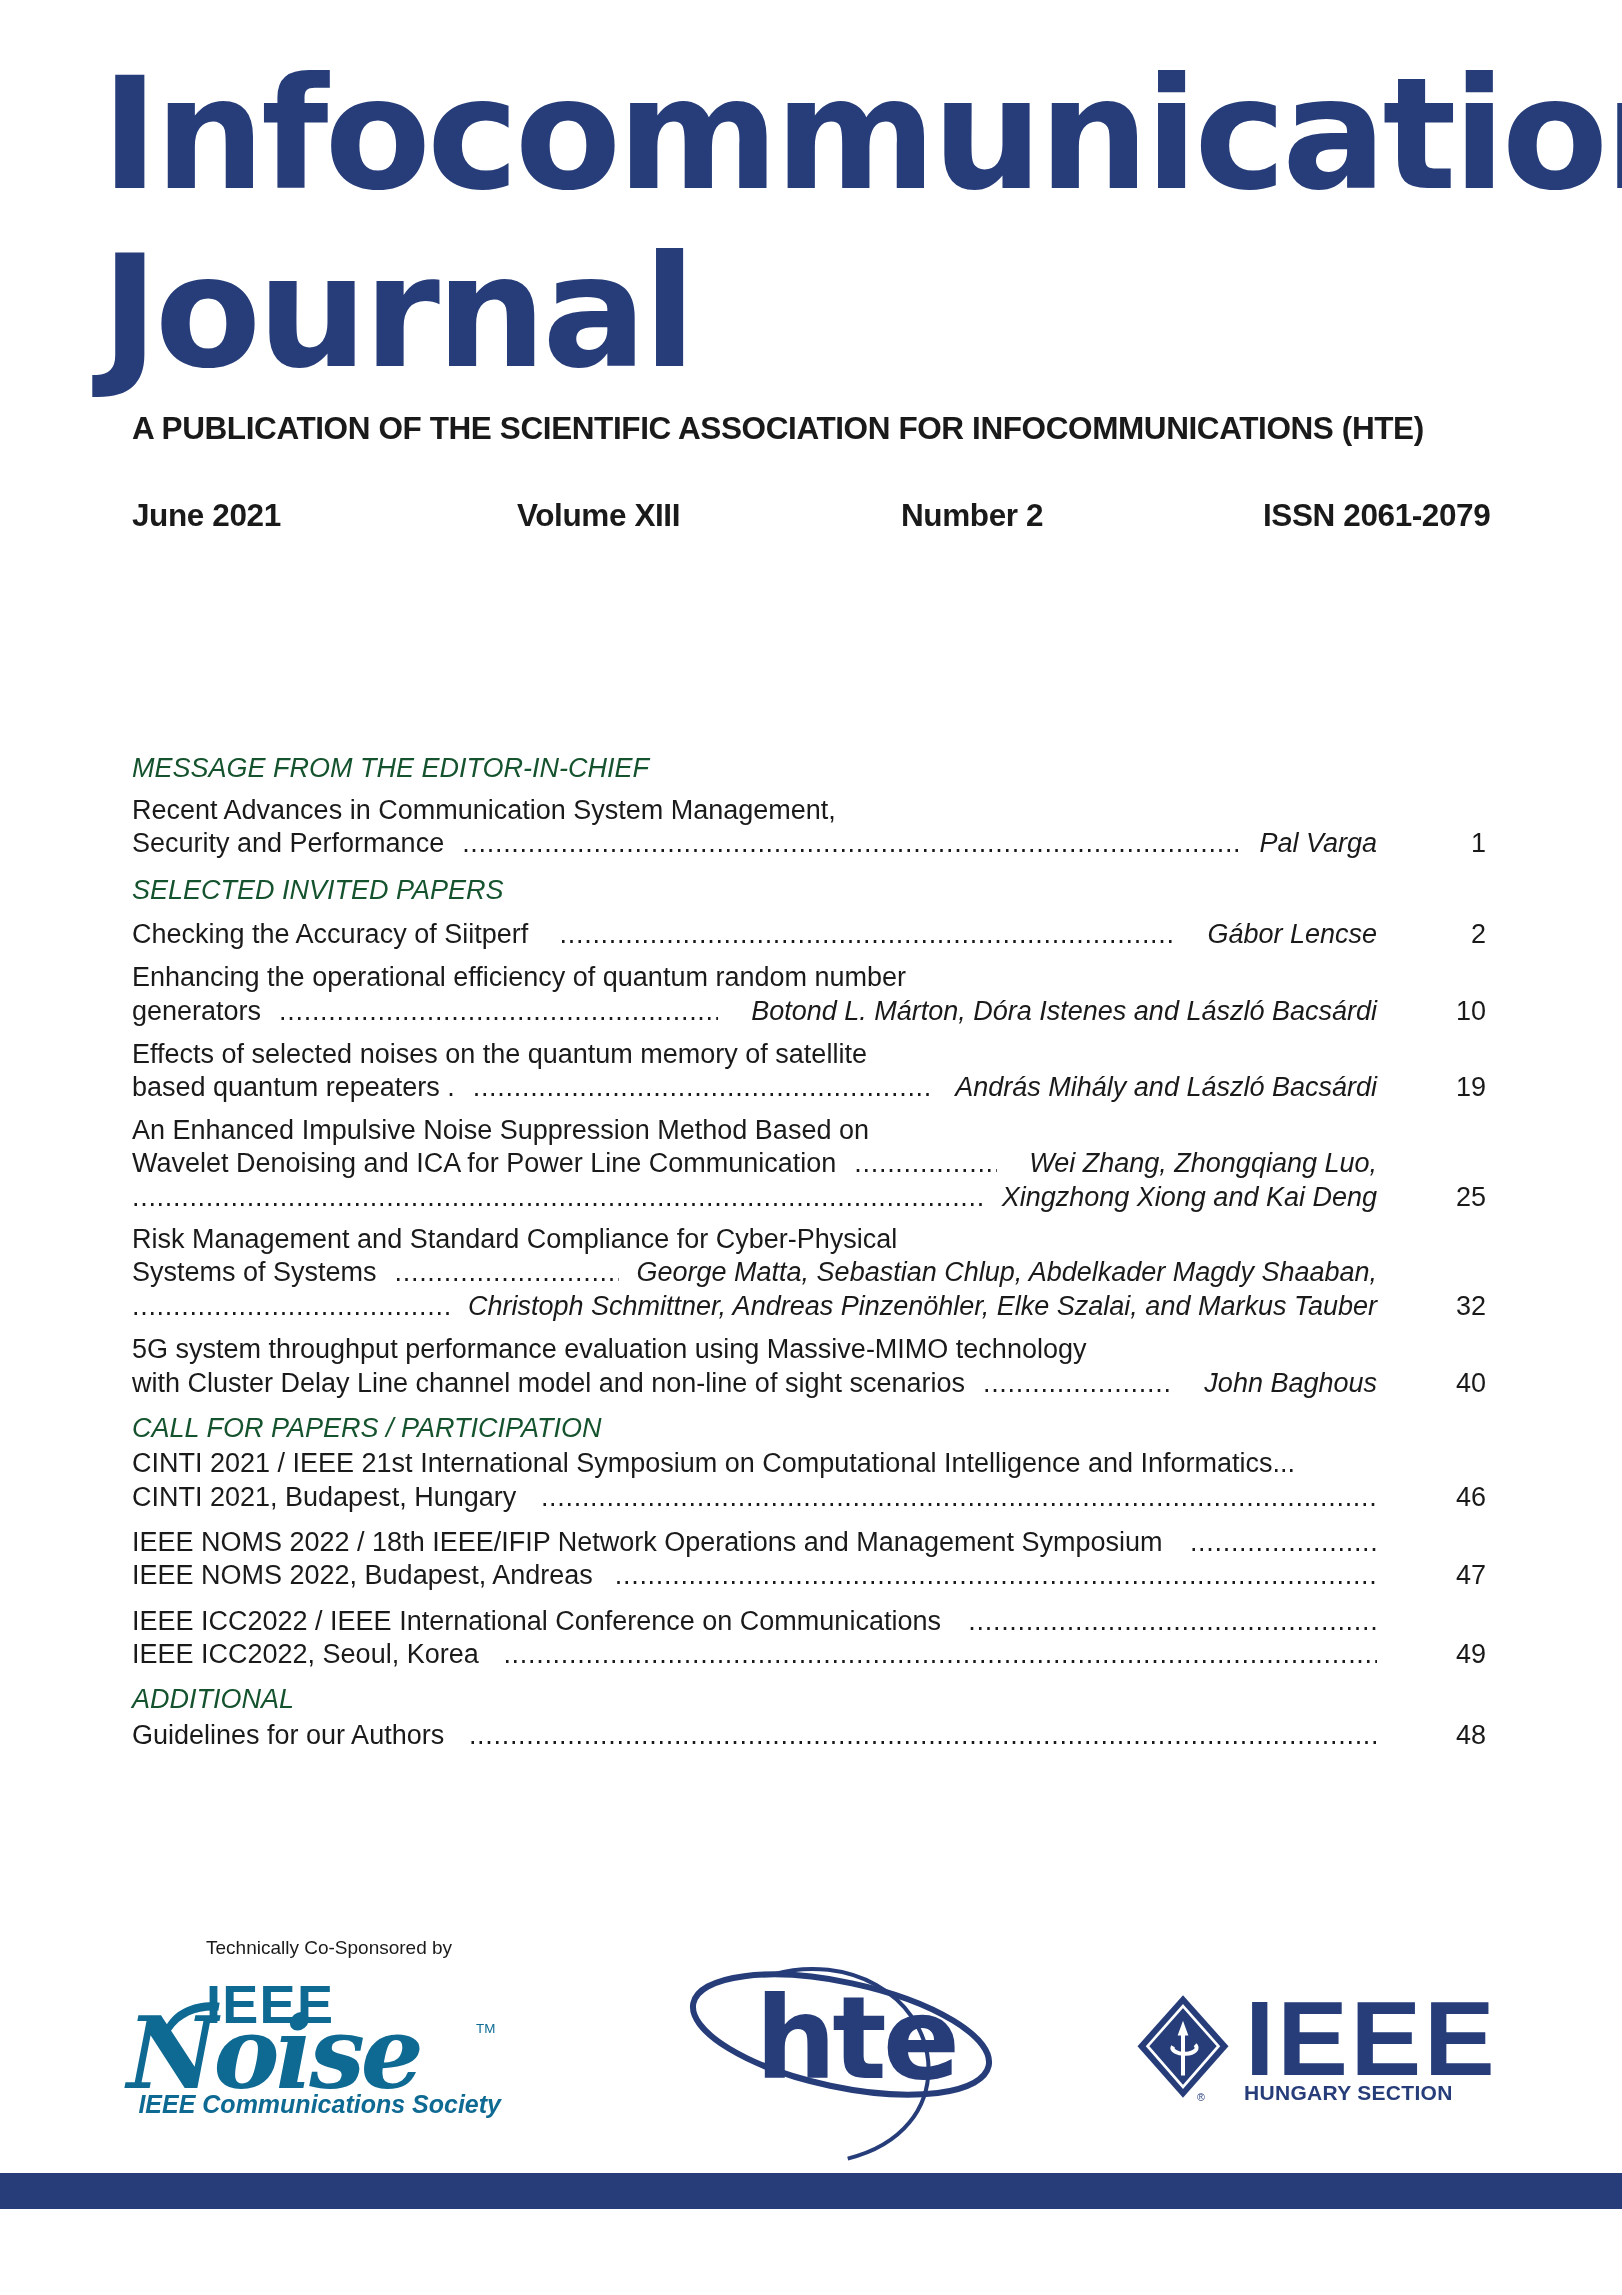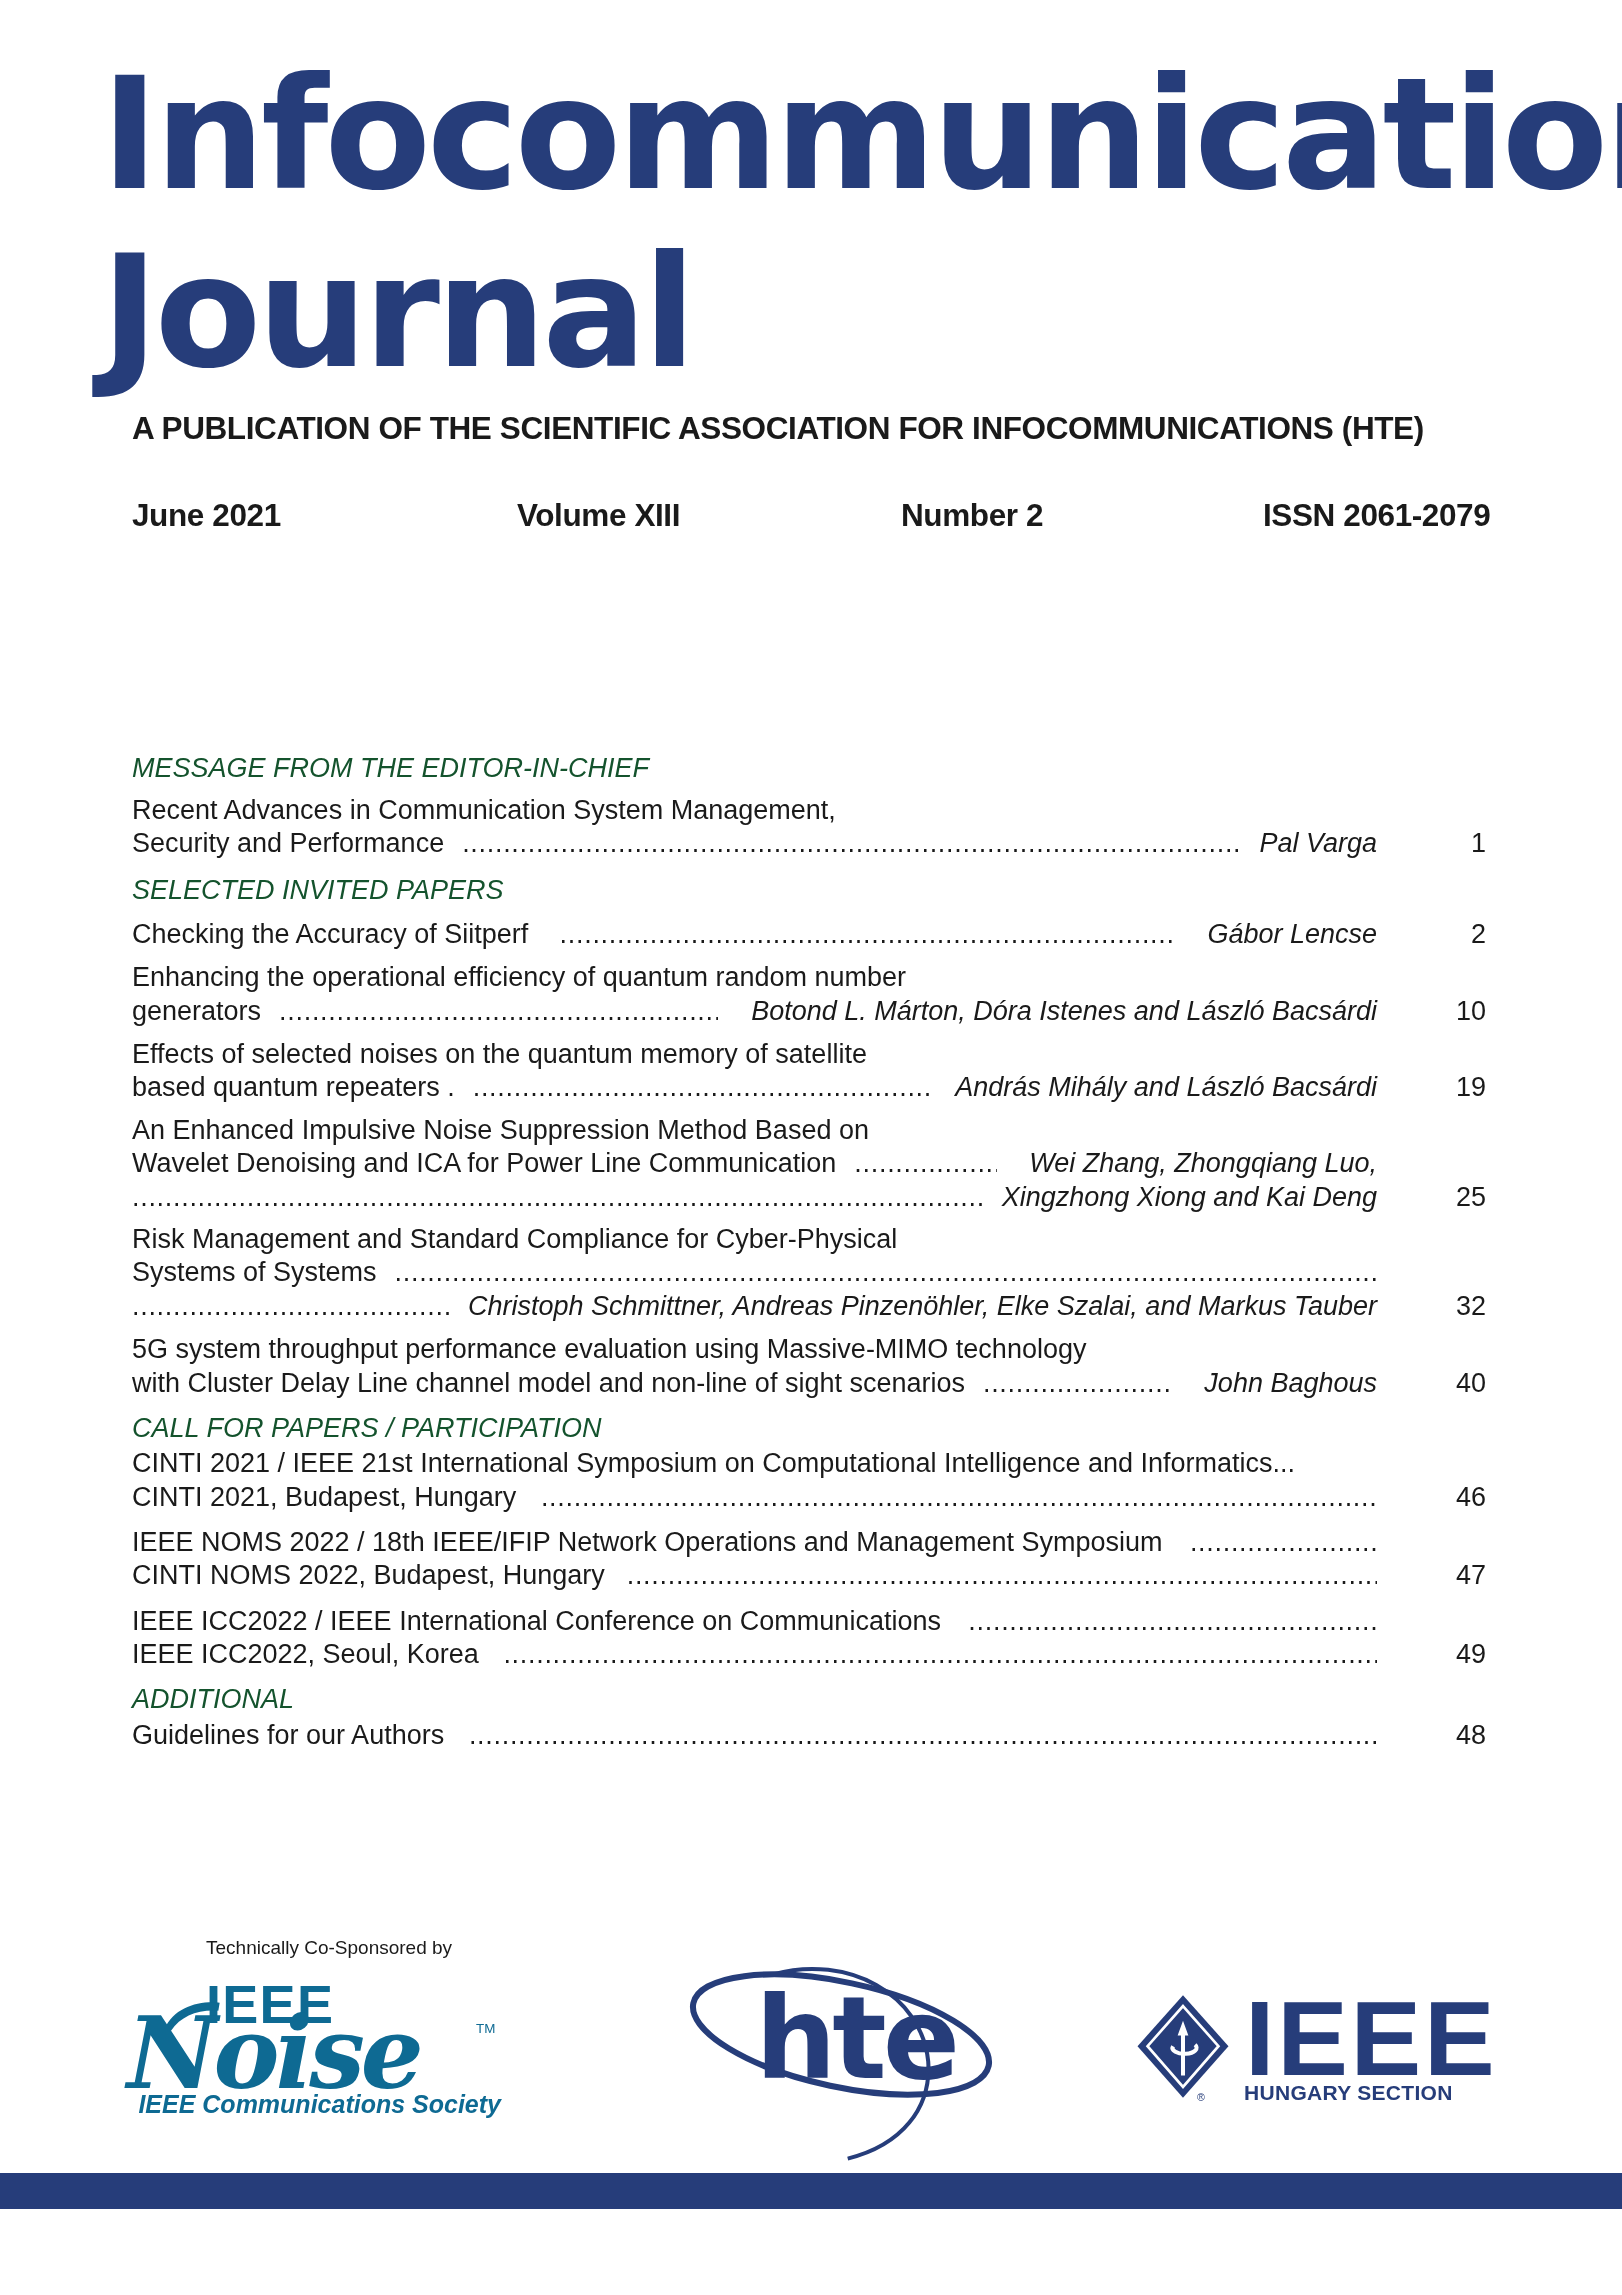--- a/index.html
+++ b/index.html
@@ -122,20 +122,21 @@
         <span class="a">Xingzhong Xiong and Kai Deng</span>
       </div>
     <span class="pg">25</span>
   </div>
 
   <div class="line title-text" style="top:478px">Risk Management and Standard Compliance for Cyber-Physical</div>
   <div class="row" style="top:511px">
     <div class="authcol">
         <span class="t">Systems of Systems</span>
         <span class="dots"></span>
+        <span class="a">George Matta, Sebastian Chlup, Abdelkader Magdy Shaaban,</span>
       </div>
     <span class="pg"></span>
   </div>
   <div class="row" style="top:545px">
     <div class="authcol">
         <span class="dots"></span>
         <span class="a">Christoph Schmittner, Andreas Pinzenöhler, Elke Szalai, and Markus Tauber</span>
       </div>
     <span class="pg">32</span>
   </div>
@@ -163,21 +164,21 @@
 
   <div class="row" style="top:781px">
     <div class="authcol">
         <span class="t">IEEE NOMS 2022 / 18th IEEE/IFIP Network Operations and Management Symposium</span>
         <span class="dots" style="margin-left:9.4px"></span>
       </div>
     <span class="pg"></span>
   </div>
   <div class="row" style="top:814px">
     <div class="authcol">
-        <span class="t">CINTI NOMS 2022, Budapest, Hungary</span>
+        <span class="t">IEEE NOMS 2022, Budapest, Andreas</span>
         <span class="dots" style="margin-left:4px"></span>
       </div>
     <span class="pg">47</span>
   </div>
 
   <div class="row" style="top:860px">
     <div class="authcol">
         <span class="t">IEEE ICC2022 / IEEE International Conference on Communications</span>
         <span class="dots" style="margin-left:9.4px"></span>
       </div>

